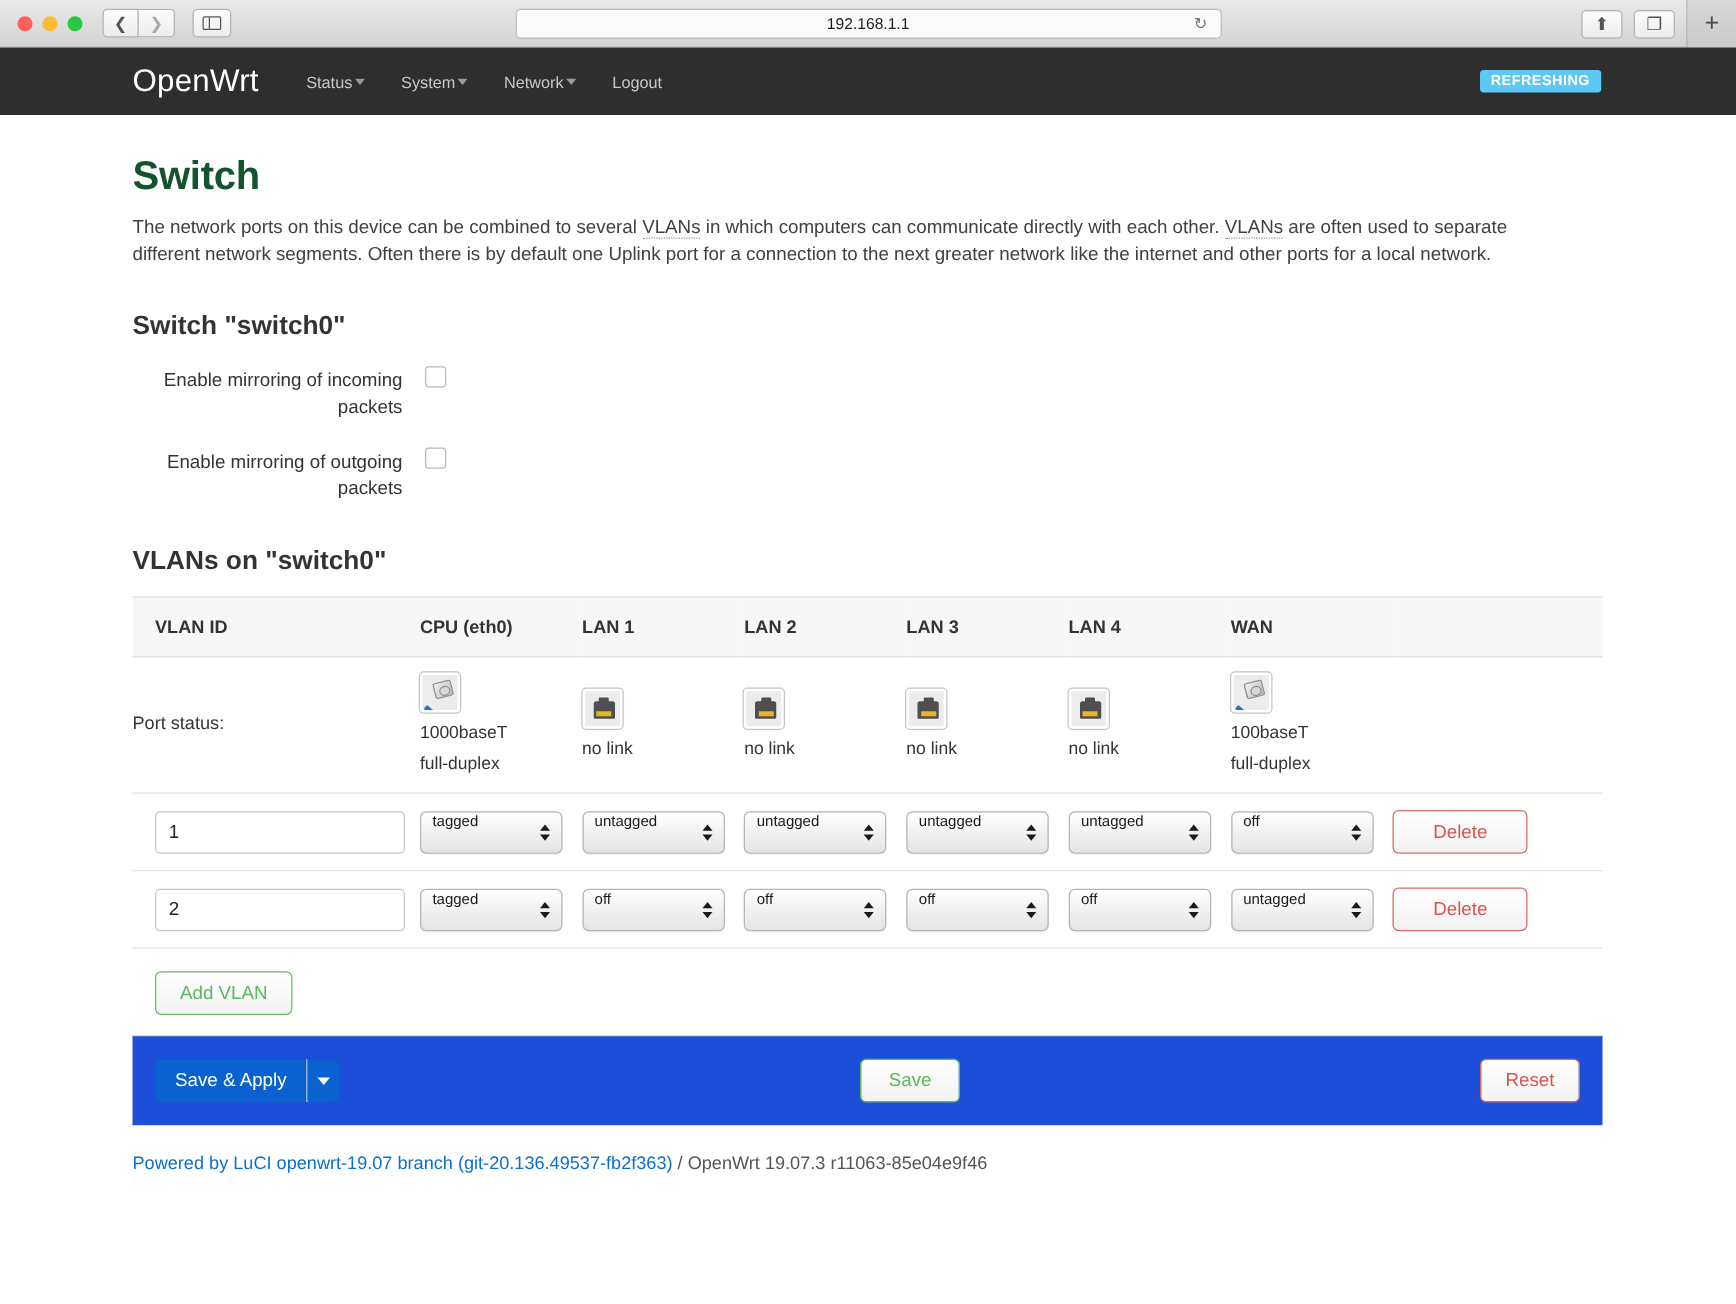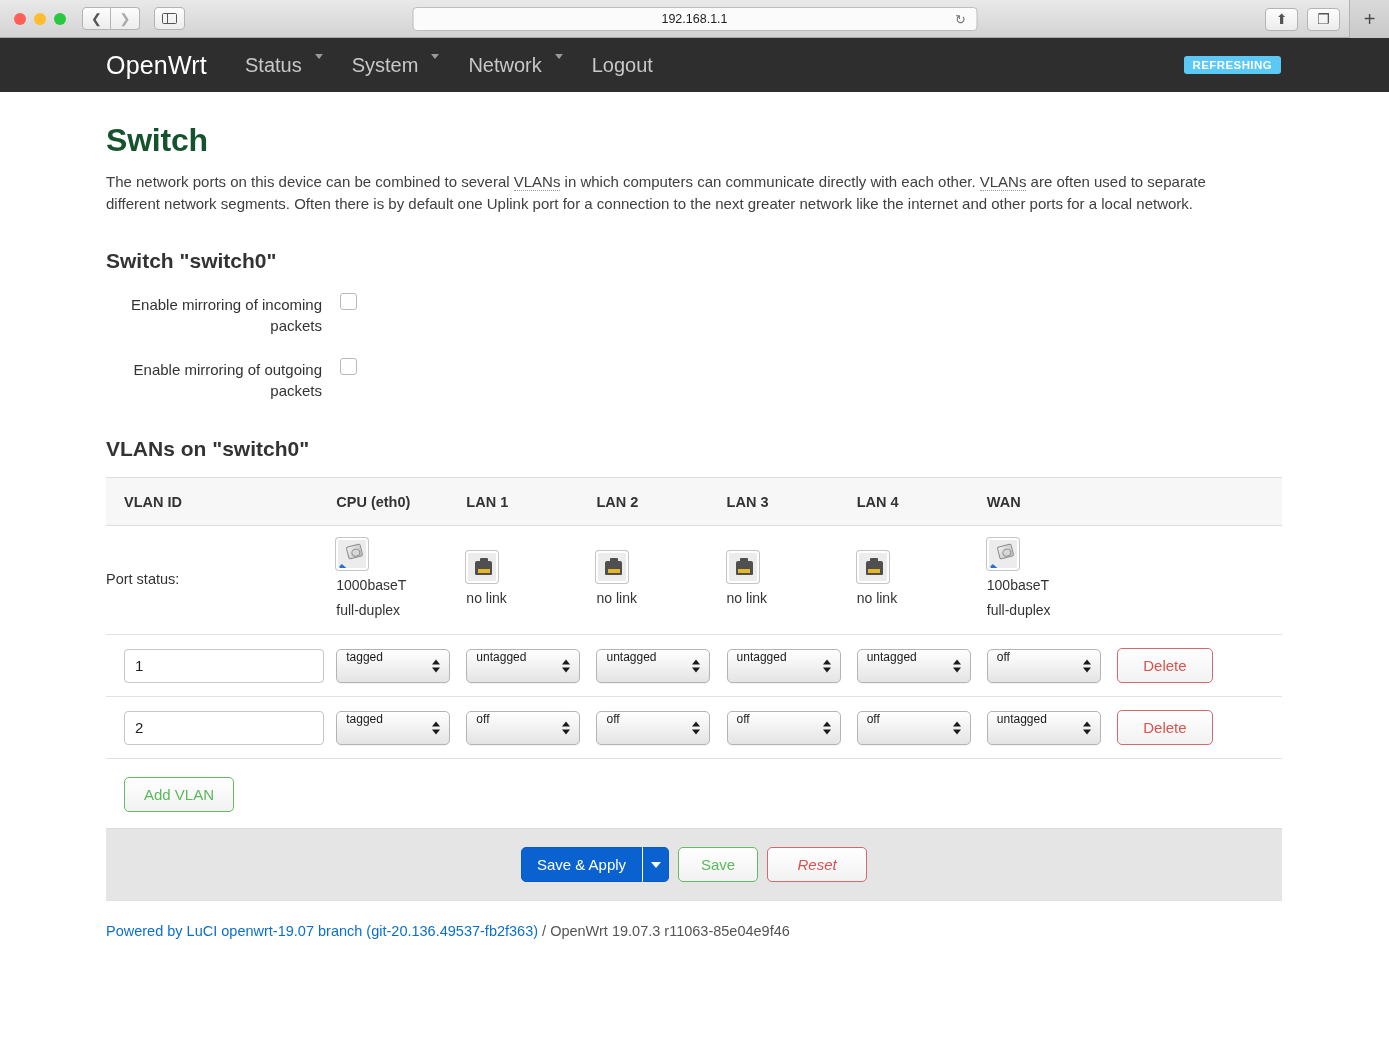--- a/index.html
+++ b/index.html
@@ -72,22 +72,22 @@
   .owrt-header {
     height: 54px; background: #2e2e2e;
     display: flex; align-items: center; position: relative;
     padding-left: 106px;
   }
   .brand {
     color: #ffffff; font-size: 25px; letter-spacing: 0.2px;
     font-weight: 400; margin-right: 38px;
   }
   .nav-item {
-    color: #c8c8c8; font-size: 20px; margin-right: 29px;
-    display: flex; gap: 13px;
+    color: #c8c8c8; font-size: 13px; margin-right: 29px;
+    display: flex; align-items: center; gap: 2px;
   }
   .caret-down {
     width: 0; height: 0;
     border-left: 4px solid transparent; border-right: 4px solid transparent;
     border-top: 5px solid #9a9a9a;
   }
   .refreshing {
     position: absolute; right: 108px;
     background: #5bc8f5; color: #ffffff;
     font-size: 11.5px; font-weight: bold; letter-spacing: 0.4px;
@@ -217,46 +217,46 @@
   .stepper .up, .stepper .dn { width: 0; height: 0; border-left: 4px solid transparent; border-right: 4px solid transparent; }
   .stepper .up { border-bottom: 5px solid #1a1a1a; }
   .stepper .dn { border-top: 5px solid #1a1a1a; }
 
   .btn {
     font-family: inherit; font-size: 15px;
     border-radius: 5px; background: linear-gradient(#ffffff, #f2f2f2);
     padding: 8px 16px; display: inline-flex; align-items: center;
     justify-content: center; white-space: nowrap;
   }
-  .btn-delete { border: 1px solid #d46b6b; color: #d9534f; width: 96px; }
+  .btn-delete { border: 1px solid #d46b6b; color: #d9534f; width: 108px; }
   .btn-add { border: 1px solid #62bd62; color: #5cb85c; margin: 18px 0 0 18px; width: 110px; }
   .btn-save { border: 1px solid #62bd62; color: #5cb85c; width: 80px; }
-  .btn-reset { border: 1px solid #d46b6b; color: #d9534f; width: 100px; font-style: italic; }
+  .btn-reset { border: 1px solid #d46b6b; color: #d9534f; width: 80px; }
 
   .save-apply-group { display: flex; }
   .btn-save-apply {
     background: #0a62d0; color: #ffffff; border: 1px solid #0a5cc2;
     border-radius: 5px 0 0 5px; padding: 8px 15px; font-size: 15px;
     display: flex; align-items: center;
   }
   .btn-apply-caret {
     background: #0a62d0; border: 1px solid #0a5cc2; border-left: 1px solid #ffffff;
     border-radius: 0 5px 5px 0; width: 27px;
     display: flex; align-items: center; justify-content: center;
   }
   .btn-apply-caret .c {
     width: 0; height: 0; border-left: 5px solid transparent;
     border-right: 5px solid transparent; border-top: 6px solid #ffffff;
   }
 
   .action-bar {
-    width: 1176px; background: #e5e5e5;
+    width: 1176px; background: #1d4ed8;
     border-top: 1px solid #dddddd;
     padding: 18px 18px; margin-top: 16px;
-    display: flex; justify-content: center; align-items: center; gap: 9px;
+    display: flex; justify-content: space-between; align-items: center; gap: 9px;
   }
 
   .footer {
     width: 1176px; margin: 0 106px; padding-top: 22px;
     border-top: 1px solid #e2e2e2;
     font-size: 14.5px; color: #555555;
   }
   .footer a { color: #0a6fd0; text-decoration: none; }
 </style>
 </head>

